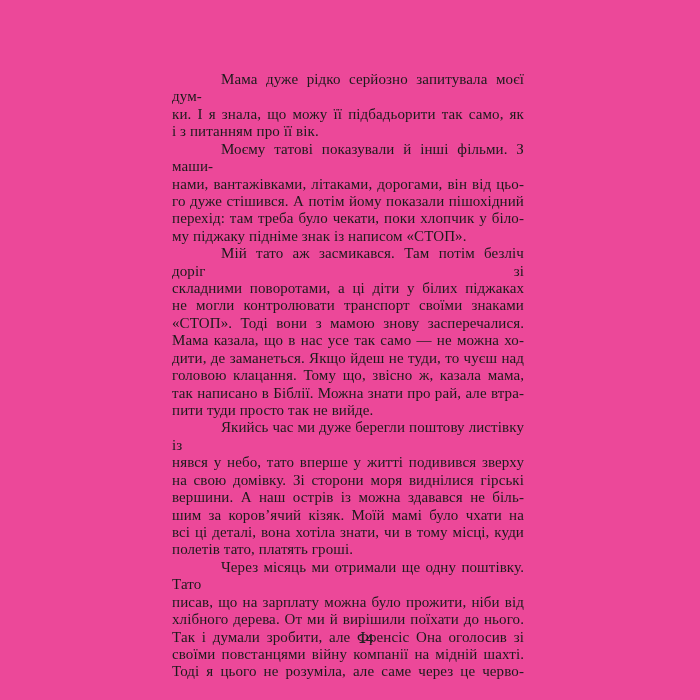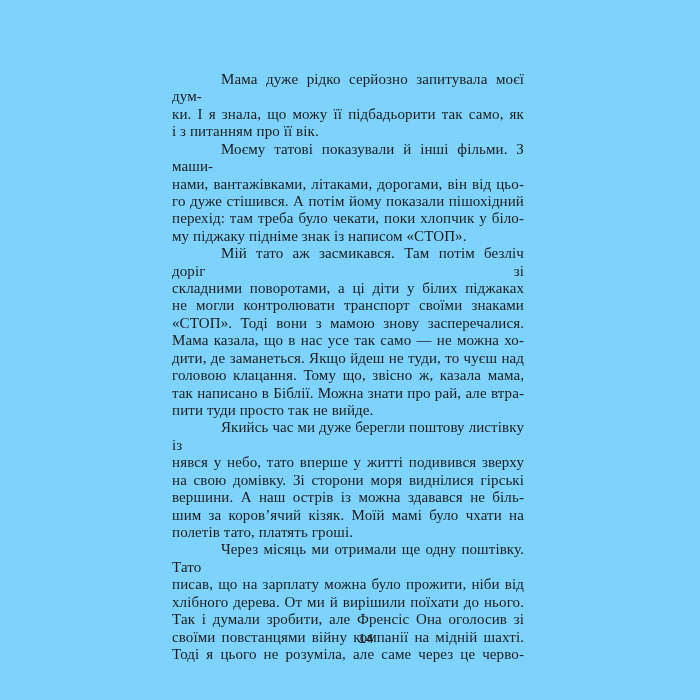--- a/index.html
+++ b/index.html
@@ -10,21 +10,21 @@
     width: 700px;
     height: 700px;
     background: #ffffff;
     position: relative;
     overflow: hidden;
     font-family: "Liberation Serif", serif;
   }
   .book-page {
     position: absolute;
     inset: 0;
-    background: #7dd3fc;
+    background: #ec4899;
   }
   .text-block {
     position: absolute;
     left: 172px;
     top: 71px;
     width: 352px;
     font-family: "Liberation Serif", serif;
     font-size: 15px;
     line-height: 17.42px;
     color: #1b1b1b;
@@ -87,20 +87,21 @@
       <div class="line">так написано в Біблії. Можна знати про рай, але втра-</div>
       <div class="line pend">пити туди просто так не вийде.</div>
     </div>
 
     <div class="paragraph">
       <div class="line ind">Якийсь час ми дуже берегли поштову листівку із</div>
       <div class="line">нявся у небо, тато вперше у житті подивився зверху</div>
       <div class="line">на свою домівку. Зі сторони моря виднілися гірські</div>
       <div class="line">вершини. А наш острів із можна здавався не біль-</div>
       <div class="line">шим за коров’ячий кізяк. Моїй мамі було чхати на</div>
+      <div class="line">всі ці деталі, вона хотіла знати, чи в тому місці, куди</div>
       <div class="line pend">полетів тато, платять гроші.</div>
     </div>
 
     <div class="paragraph">
       <div class="line ind">Через місяць ми отримали ще одну поштівку. Тато</div>
       <div class="line">писав, що на зарплату можна було прожити, ніби від</div>
       <div class="line">хлібного дерева. От ми й вирішили поїхати до нього.</div>
       <div class="line">Так і думали зробити, але Френсіс Она оголосив зі</div>
       <div class="line">своїми повстанцями війну компанії на мідній шахті.</div>
       <div class="line">Тоді я цього не розуміла, але саме через це черво-</div>

